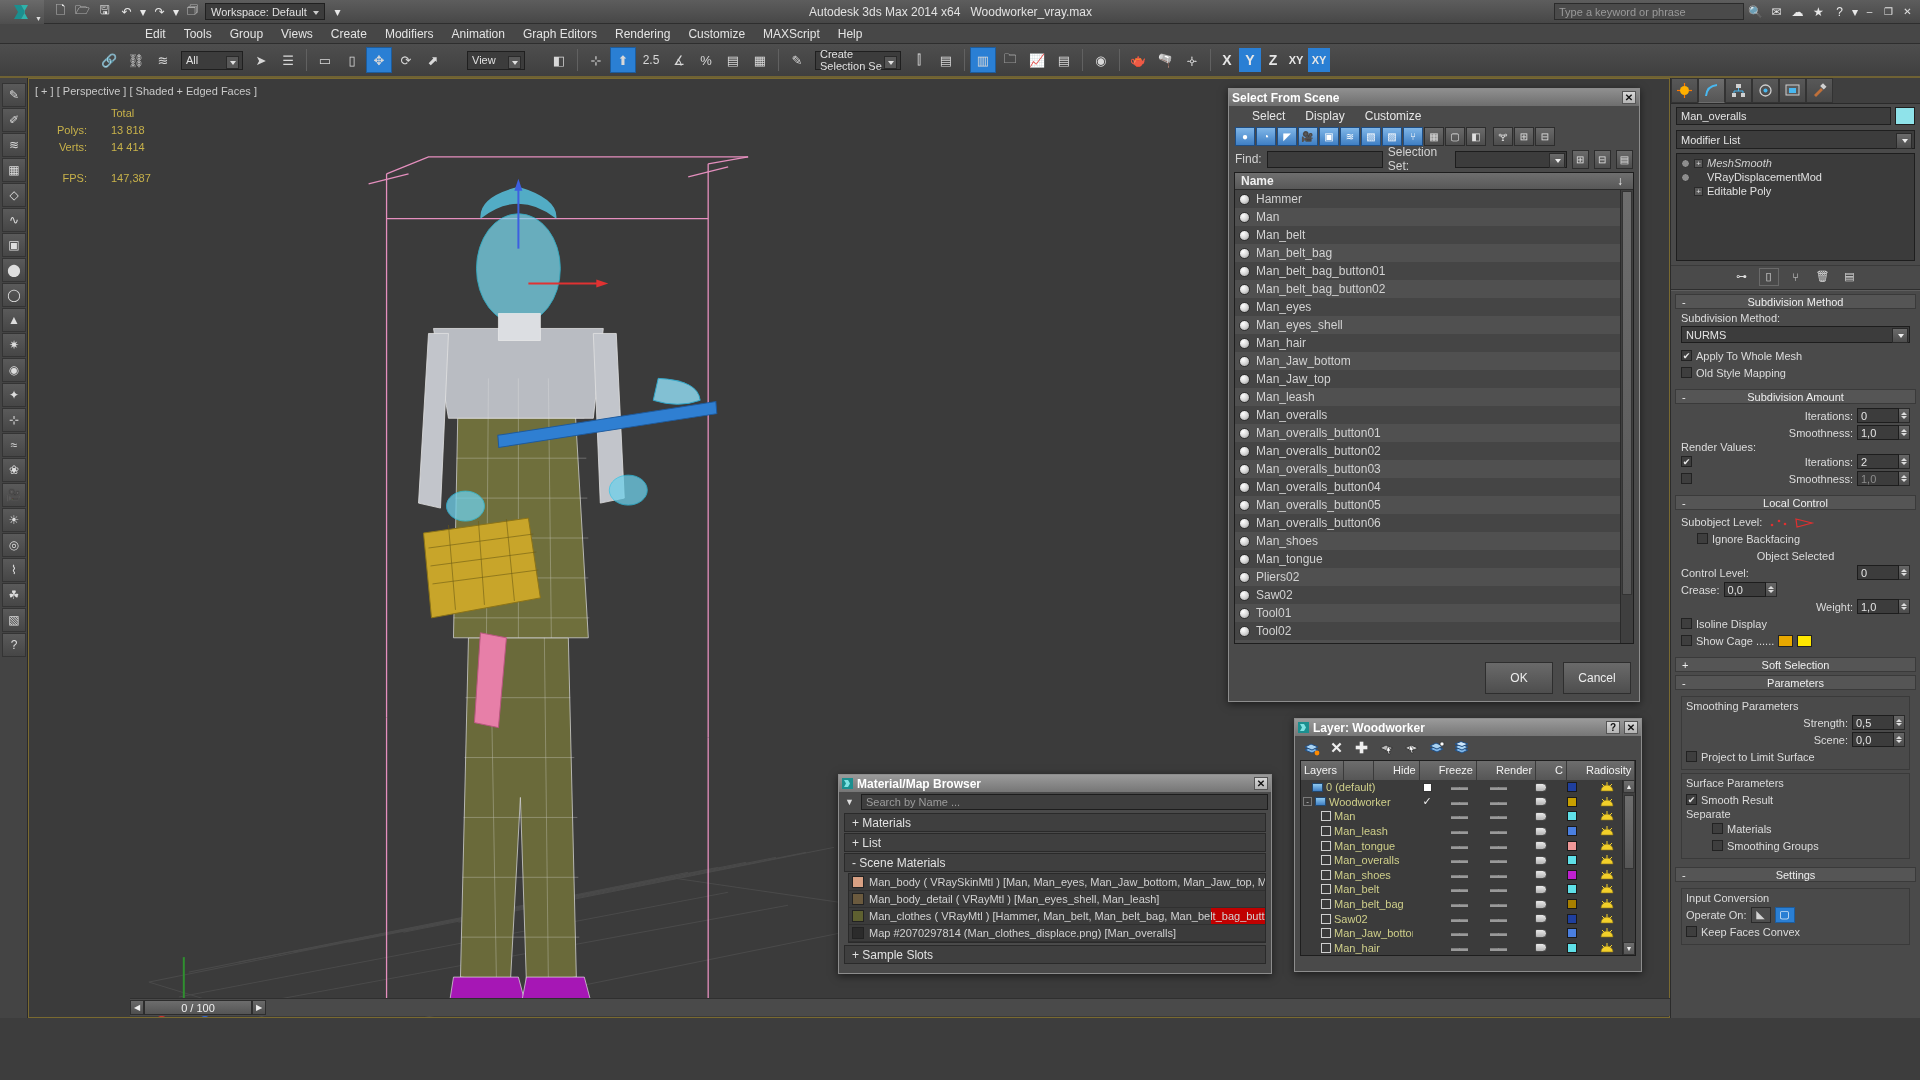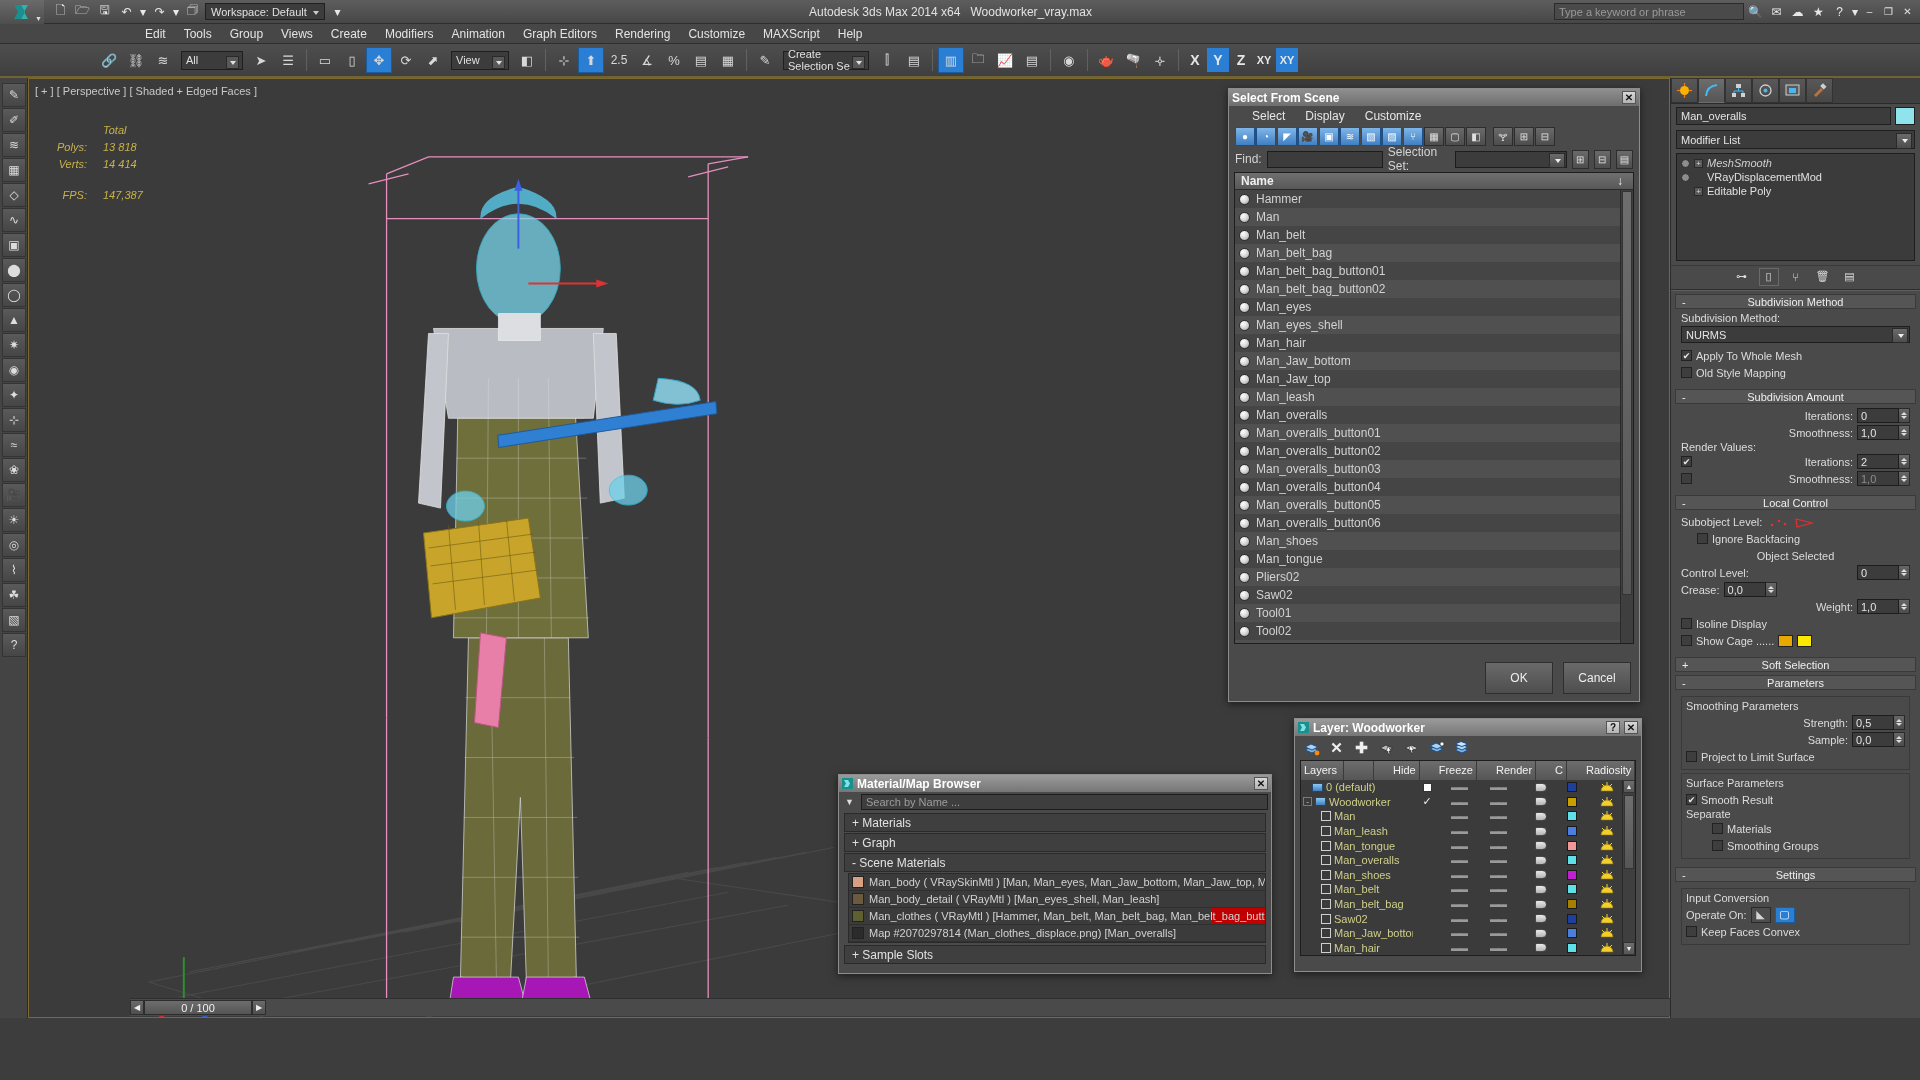--- a/index.html
+++ b/index.html
@@ -61,21 +61,21 @@
   .ltool{ width:24px; height:24px; margin:1px 2px; display:flex; align-items:center;
     justify-content:center; background:linear-gradient(#5a5a5a,#464646);
     border:1px solid #343434; font-size:12px; color:#ddd; }
 
   
   .viewport{ position:absolute; left:28px; top:78px; width:1642px; height:940px;
     background:#3b3b3b; border:1px solid #7a6a30; overflow:hidden; }
   .vpstats{ position:absolute; left:6px; top:4px; font-size:11px; color:#c8b24a;
     line-height:17px; pointer-events:none; }
   .vplabel{ color:#c9c9c9; }
-  .stats-grid{ margin-top:22px; display:grid; grid-template-columns:52px auto; column-gap:16px;font-style:italic; }
+  .stats-grid{ margin-top:5px; display:grid; grid-template-columns:52px auto; column-gap:24px; }
   .stats-grid .r{ text-align:right; }
   .grid-floor{ position:absolute; left:0; top:0; width:100%; height:100%; }
 
   
   .cmdpanel{ position:absolute; left:1670px; top:78px; width:250px; height:940px;
     background:#4a4a4a; border-left:1px solid #2b2b2b; overflow:hidden; }
   .cp-tabs{ display:flex; height:26px; background:#3f3f3f; border-bottom:1px solid #2a2a2a; }
   .cp-tab{ width:27px; height:25px; display:flex; align-items:center; justify-content:center;
     background:linear-gradient(#585858,#474747); border:1px solid #333; font-size:12px; }
   .cp-tab.active{ background:linear-gradient(#6d6d6d,#565656); border-bottom:1px solid #6d6d6d; }
@@ -303,21 +303,21 @@
     <div class="tb">≋</div>
     <div class="tcombo" style="width:62px; margin:0 4px;">All</div>
     <div class="tb">➤</div>
     <div class="tb">☰</div>
     <div class="tbsep"></div>
     <div class="tb">▭</div>
     <div class="tb">▯</div>
     <div class="tb on">✥</div>
     <div class="tb">⟳</div>
     <div class="tb">⬈</div>
-    <div class="tcombo" style="width:58px; margin:0 4px;">View</div>
+    <div class="tcombo" style="width:58px; margin:0 20px;">View</div>
     <div class="tb">◧</div>
     <div class="tbsep"></div>
     <div class="tb">⊹</div>
     <div class="tb sel">⬆</div>
     <div class="tb" style="width:28px;font-size:12px;">2.5</div>
     <div class="tb">∡</div>
     <div class="tb">%</div>
     <div class="tb">▤</div>
     <div class="tb">▦</div>
     <div class="tbsep"></div>
@@ -726,21 +726,21 @@
             <span class="lbl">Strength:</span>
             <span class="spin">
                 <span class="spinfield">0,5</span>
                 <span class="spinar">
                   <i class="u"></i>
                   <i class="d"></i>
                 </span>
               </span>
           </div>
           <div class="frow" style="justify-content:flex-end">
-            <span class="lbl">Sample:</span>
+            <span class="lbl">Scene:</span>
             <span class="spin">
                 <span class="spinfield">0,0</span>
                 <span class="spinar">
                   <i class="u"></i>
                   <i class="d"></i>
                 </span>
               </span>
           </div>
           <div class="frow">
               <span class="cbx"></span>
@@ -957,21 +957,21 @@
     <div class="mmb-search">
       <span class="mmb-fbtn">▼</span>
       <span class="mmb-inp">Search by Name ...</span>
     </div>
     <div class="mmb-grp">
       <span>+</span>&nbsp;
       <span>Materials</span>
     </div>
     <div class="mmb-grp">
       <span>+</span>&nbsp;
-      <span>Graph</span>
+      <span>List</span>
     </div>
     <div class="mmb-grp">
       <span>-</span>&nbsp;
       <span>Scene Materials</span>
     </div>
     <div class="mmb-items" id="mmblist">
         <div class="mmb-row">
           <span class="swatch" style="background: rgb(216, 160, 131);"></span>
           <span class="tx">Man_body  ( VRaySkinMtl )  [Man, Man_eyes, Man_Jaw_bottom, Man_Jaw_top, Ma...</span>
         </div>

